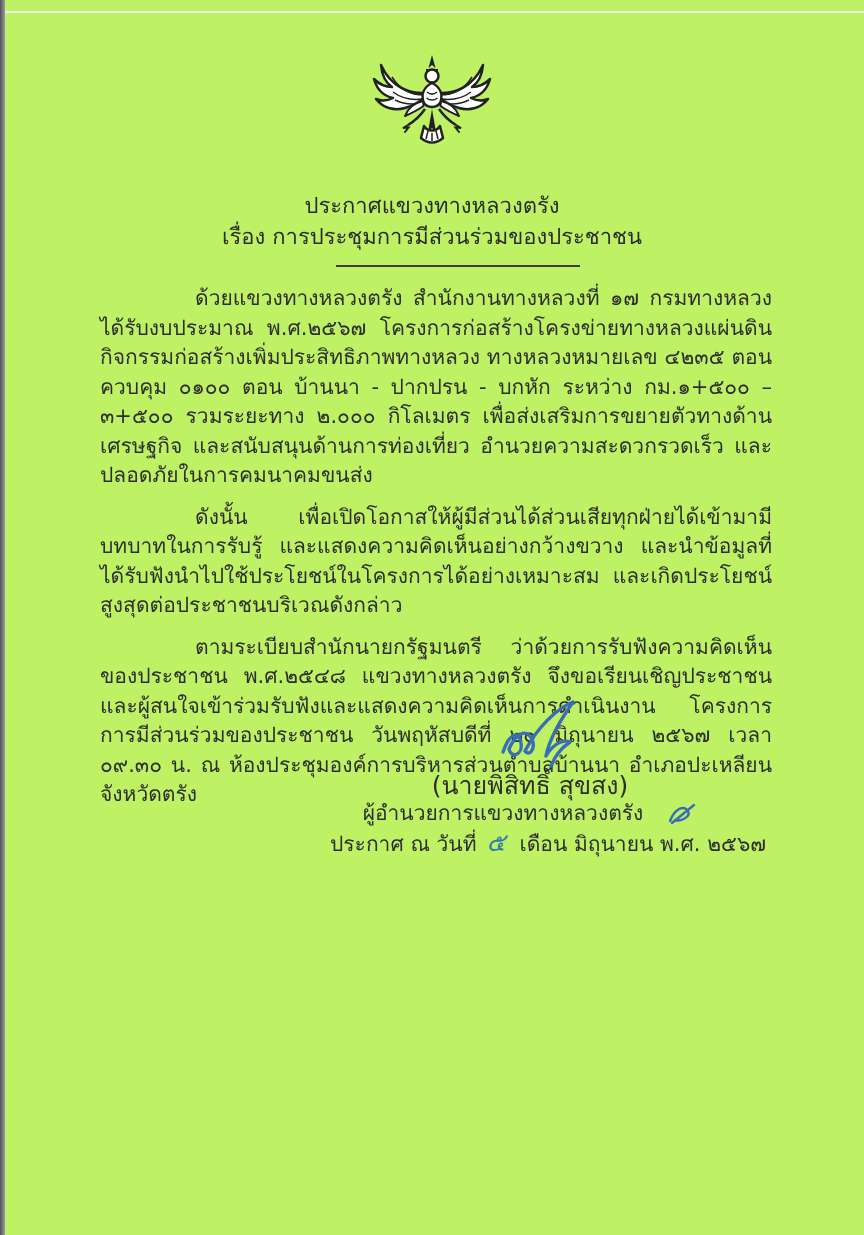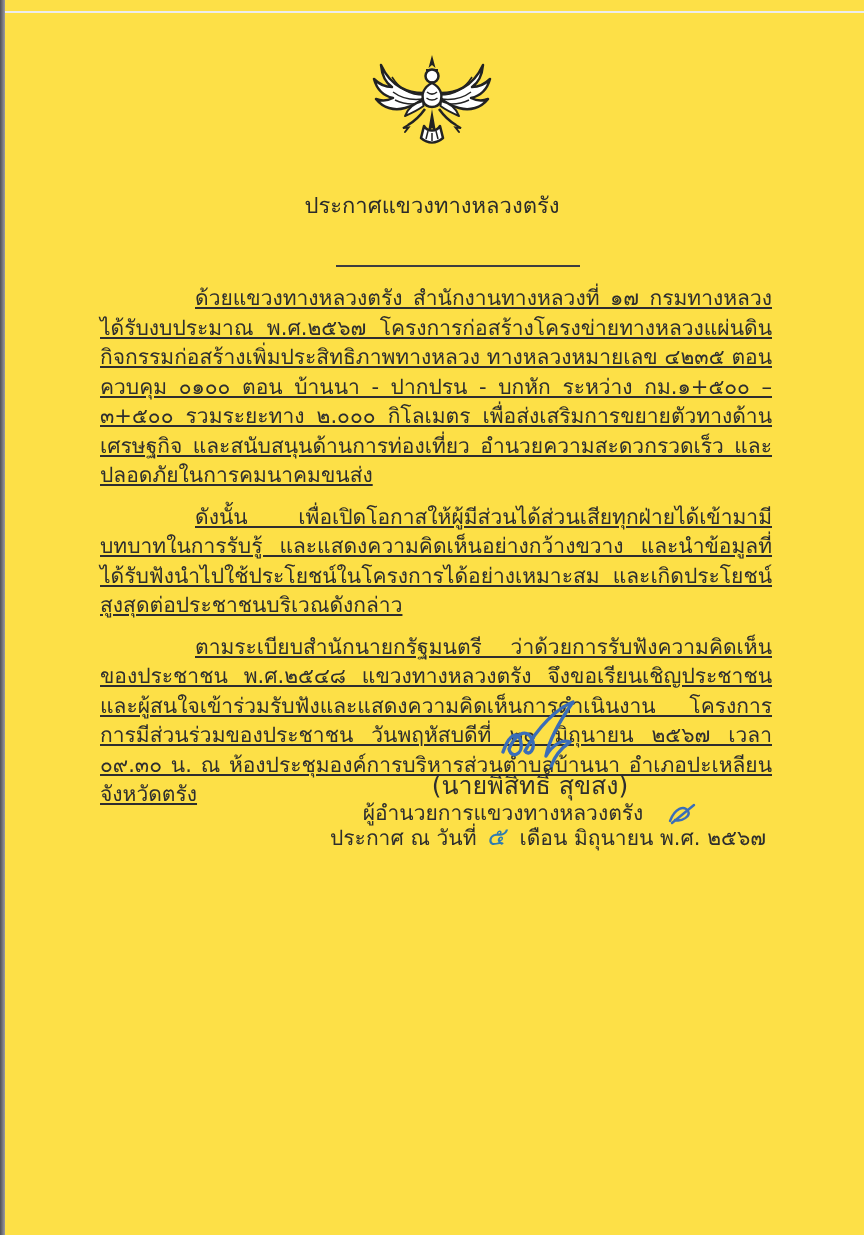--- a/index.html
+++ b/index.html
@@ -9,21 +9,21 @@
     height: 1235px;
     background: #fdfdfd;
     font-family: "DejaVu Sans", "Liberation Sans", sans-serif;
     color: #2e2e2e;
     position: relative;
     overflow: hidden;
   }
   .page {
     position: absolute;
     inset: 0;
-    background: #fde047;
+    background: #bef264;
   }
   .edge-left {
     position: absolute;
     left: 0; top: 0; bottom: 0;
     width: 5px;
     background: linear-gradient(to right, #4f4f55, #9b9ba1);
   }
   .edge-top {
     position: absolute;
     top: 11px; left: 5px; right: 0;
@@ -57,24 +57,23 @@
     top: 284px;
     left: 100px;
     right: 92px;
     font-size: 21px;
     line-height: 29.5px;
     text-align: justify;
   }
   .body-text p {
     margin: 0 0 12px 0;
     text-indent: 95px;
-    text-decoration: underline;
   }
   .date-line {
-    margin-top: 12px;
+    margin-top: 18px;
     margin-left: 230px;
     font-size: 21px;
     white-space: nowrap;
   }
   .date-line .day {
     color: #2e7bb0;
     font-size: 25px;
     padding: 0 14px 0 10px;
     font-style: italic;
   }
@@ -145,20 +144,21 @@
 
         <path d="M150 118 L142 164 L150 156 L158 164 Z" fill="#222222"></path>
         <path d="M134 152 C 141 164, 159 164, 166 152 L 172 176 C 158 188, 142 188, 128 176 Z" fill="#ffffff" stroke="#222222" stroke-width="5" stroke-linejoin="round"></path>
         <path d="M142 162 L138 178 M150 166 L150 182 M158 162 L162 178" fill="none" stroke="#222222" stroke-width="3"></path>
       </g>
     </svg>
   </div>
 
   <div class="title-block">
     <div>ประกาศแขวงทางหลวงตรัง</div>
+    <div>เรื่อง  การประชุมการมีส่วนร่วมของประชาชน</div>
   </div>
 
   <div class="divider"></div>
 
   <div class="body-text">
     <p>ด้วยแขวงทางหลวงตรัง  สำนักงานทางหลวงที่ ๑๗  กรมทางหลวง  ได้รับงบประมาณ พ.ศ.๒๕๖๗  โครงการก่อสร้างโครงข่ายทางหลวงแผ่นดิน  กิจกรรมก่อสร้างเพิ่มประสิทธิภาพทางหลวง ทางหลวงหมายเลข  ๔๒๓๕  ตอนควบคุม  ๐๑๐๐  ตอน  บ้านนา - ปากปรน - บกหัก  ระหว่าง กม.๑+๕๐๐ – ๓+๕๐๐  รวมระยะทาง  ๒.๐๐๐  กิโลเมตร  เพื่อส่งเสริมการขยายตัวทางด้านเศรษฐกิจ  และสนับสนุนด้านการท่องเที่ยว  อำนวยความสะดวกรวดเร็ว  และปลอดภัยในการคมนาคมขนส่ง</p>
     <p>ดังนั้น  เพื่อเปิดโอกาสให้ผู้มีส่วนได้ส่วนเสียทุกฝ่ายได้เข้ามามีบทบาทในการรับรู้  และแสดงความคิดเห็นอย่างกว้างขวาง  และนำข้อมูลที่ได้รับฟังนำไปใช้ประโยชน์ในโครงการได้อย่างเหมาะสม และเกิดประโยชน์สูงสุดต่อประชาชนบริเวณดังกล่าว</p>
     <p>ตามระเบียบสำนักนายกรัฐมนตรี  ว่าด้วยการรับฟังความคิดเห็นของประชาชน  พ.ศ.๒๕๔๘ แขวงทางหลวงตรัง  จึงขอเรียนเชิญประชาชนและผู้สนใจเข้าร่วมรับฟังและแสดงความคิดเห็นการดำเนินงาน โครงการการมีส่วนร่วมของประชาชน  วันพฤหัสบดีที่  ๒๐  มิถุนายน  ๒๕๖๗  เวลา  ๐๙.๓๐  น. ณ  ห้องประชุมองค์การบริหารส่วนตำบลบ้านนา  อำเภอปะเหลียน  จังหวัดตรัง</p>
 
     <div class="date-line">

